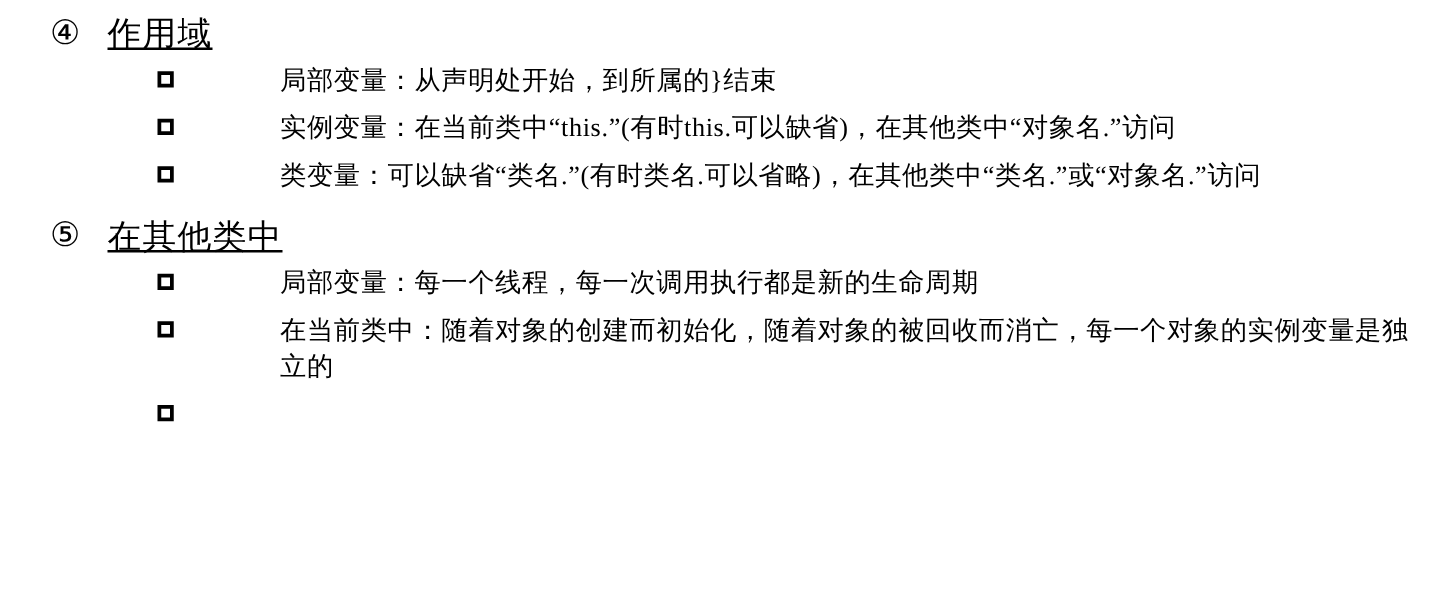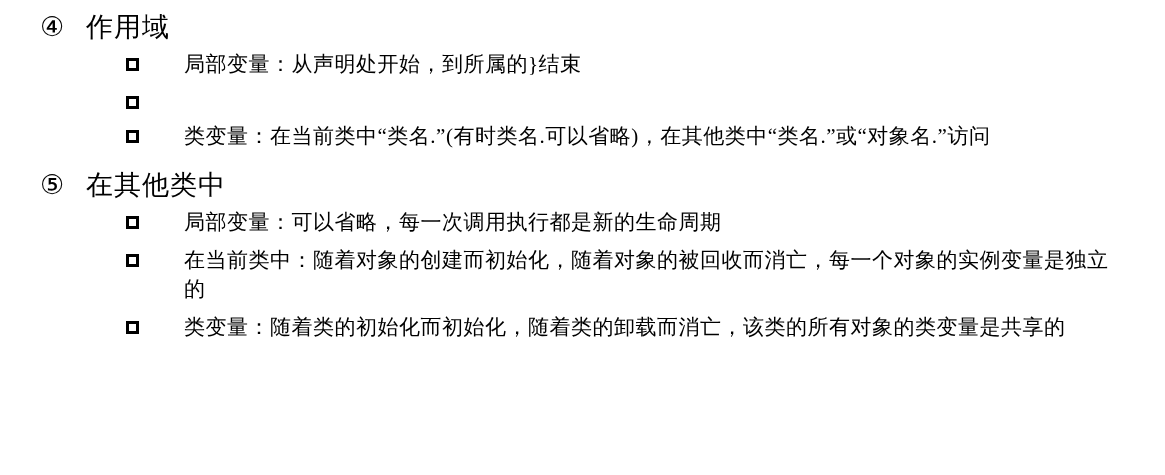--- a/index.html
+++ b/index.html
@@ -34,30 +34,32 @@
     flex: 0 0 46px;
     font-size: 27px;
     line-height: 34px;
     font-family: "DejaVu Sans", sans-serif;
     text-align: left;
   }
   .section-title {
     font-size: 27px;
     line-height: 34px;
     letter-spacing: 1px;
+    text-decoration: underline;
   }
   .bullets {
     margin: 0;
     padding: 0;
   }
   .bullet {
     display: flex;
     align-items: flex-start;
     margin: 0 0 9px 0;
     padding-left: 86px;
+    gap: 40px;
   }
   .bullet-marker {
     flex: 0 0 58px;
     width: 58px;
     padding-top: 7px;
   }
   .sq {
     display: inline-block;
     width: 13px;
     height: 13px;
@@ -86,50 +88,50 @@
     </div>
     <div class="bullets">
 
       <div class="bullet">
         <span class="bullet-marker"><span class="sq"></span></span>
         <span class="bullet-text">局部变量：从声明处开始，到所属的}结束</span>
       </div>
 
       <div class="bullet">
         <span class="bullet-marker"><span class="sq"></span></span>
+        <span class="bullet-text">实例变量：在当前类中“this.”(有时this.可以缺省)，在其他类中“对象名.”访问</span>
       </div>
 
       <div class="bullet">
         <span class="bullet-marker"><span class="sq"></span></span>
-        <span class="bullet-text">类变量：在当前类中“类名.”(有时类名.可以省略)，在其他类中“类名.”或“对象名.”访问</span>
+        <span class="bullet-text">类变量：可以缺省“类名.”(有时类名.可以省略)，在其他类中“类名.”或“对象名.”访问</span>
       </div>
 
     </div>
   </div>
 
   <div class="spacer-5"></div>
 
   <div class="section">
     <div class="section-head">
       <span class="marker-num">⑤</span>
       <span class="section-title">在其他类中</span>
     </div>
     <div class="bullets">
 
       <div class="bullet">
         <span class="bullet-marker"><span class="sq"></span></span>
-        <span class="bullet-text">局部变量：可以省略，每一次调用执行都是新的生命周期</span>
+        <span class="bullet-text">局部变量：每一个线程，每一次调用执行都是新的生命周期</span>
       </div>
 
       <div class="bullet">
         <span class="bullet-marker"><span class="sq"></span></span>
         <span class="bullet-text">在当前类中：随着对象的创建而初始化，随着对象的被回收而消亡，每一个对象的实例变量是独立的</span>
       </div>
 
       <div class="bullet">
         <span class="bullet-marker"><span class="sq"></span></span>
-        <span class="bullet-text">类变量：随着类的初始化而初始化，随着类的卸载而消亡，该类的所有对象的类变量是共享的</span>
       </div>
 
     </div>
   </div>
 
 </div>
 
 </body></html>

